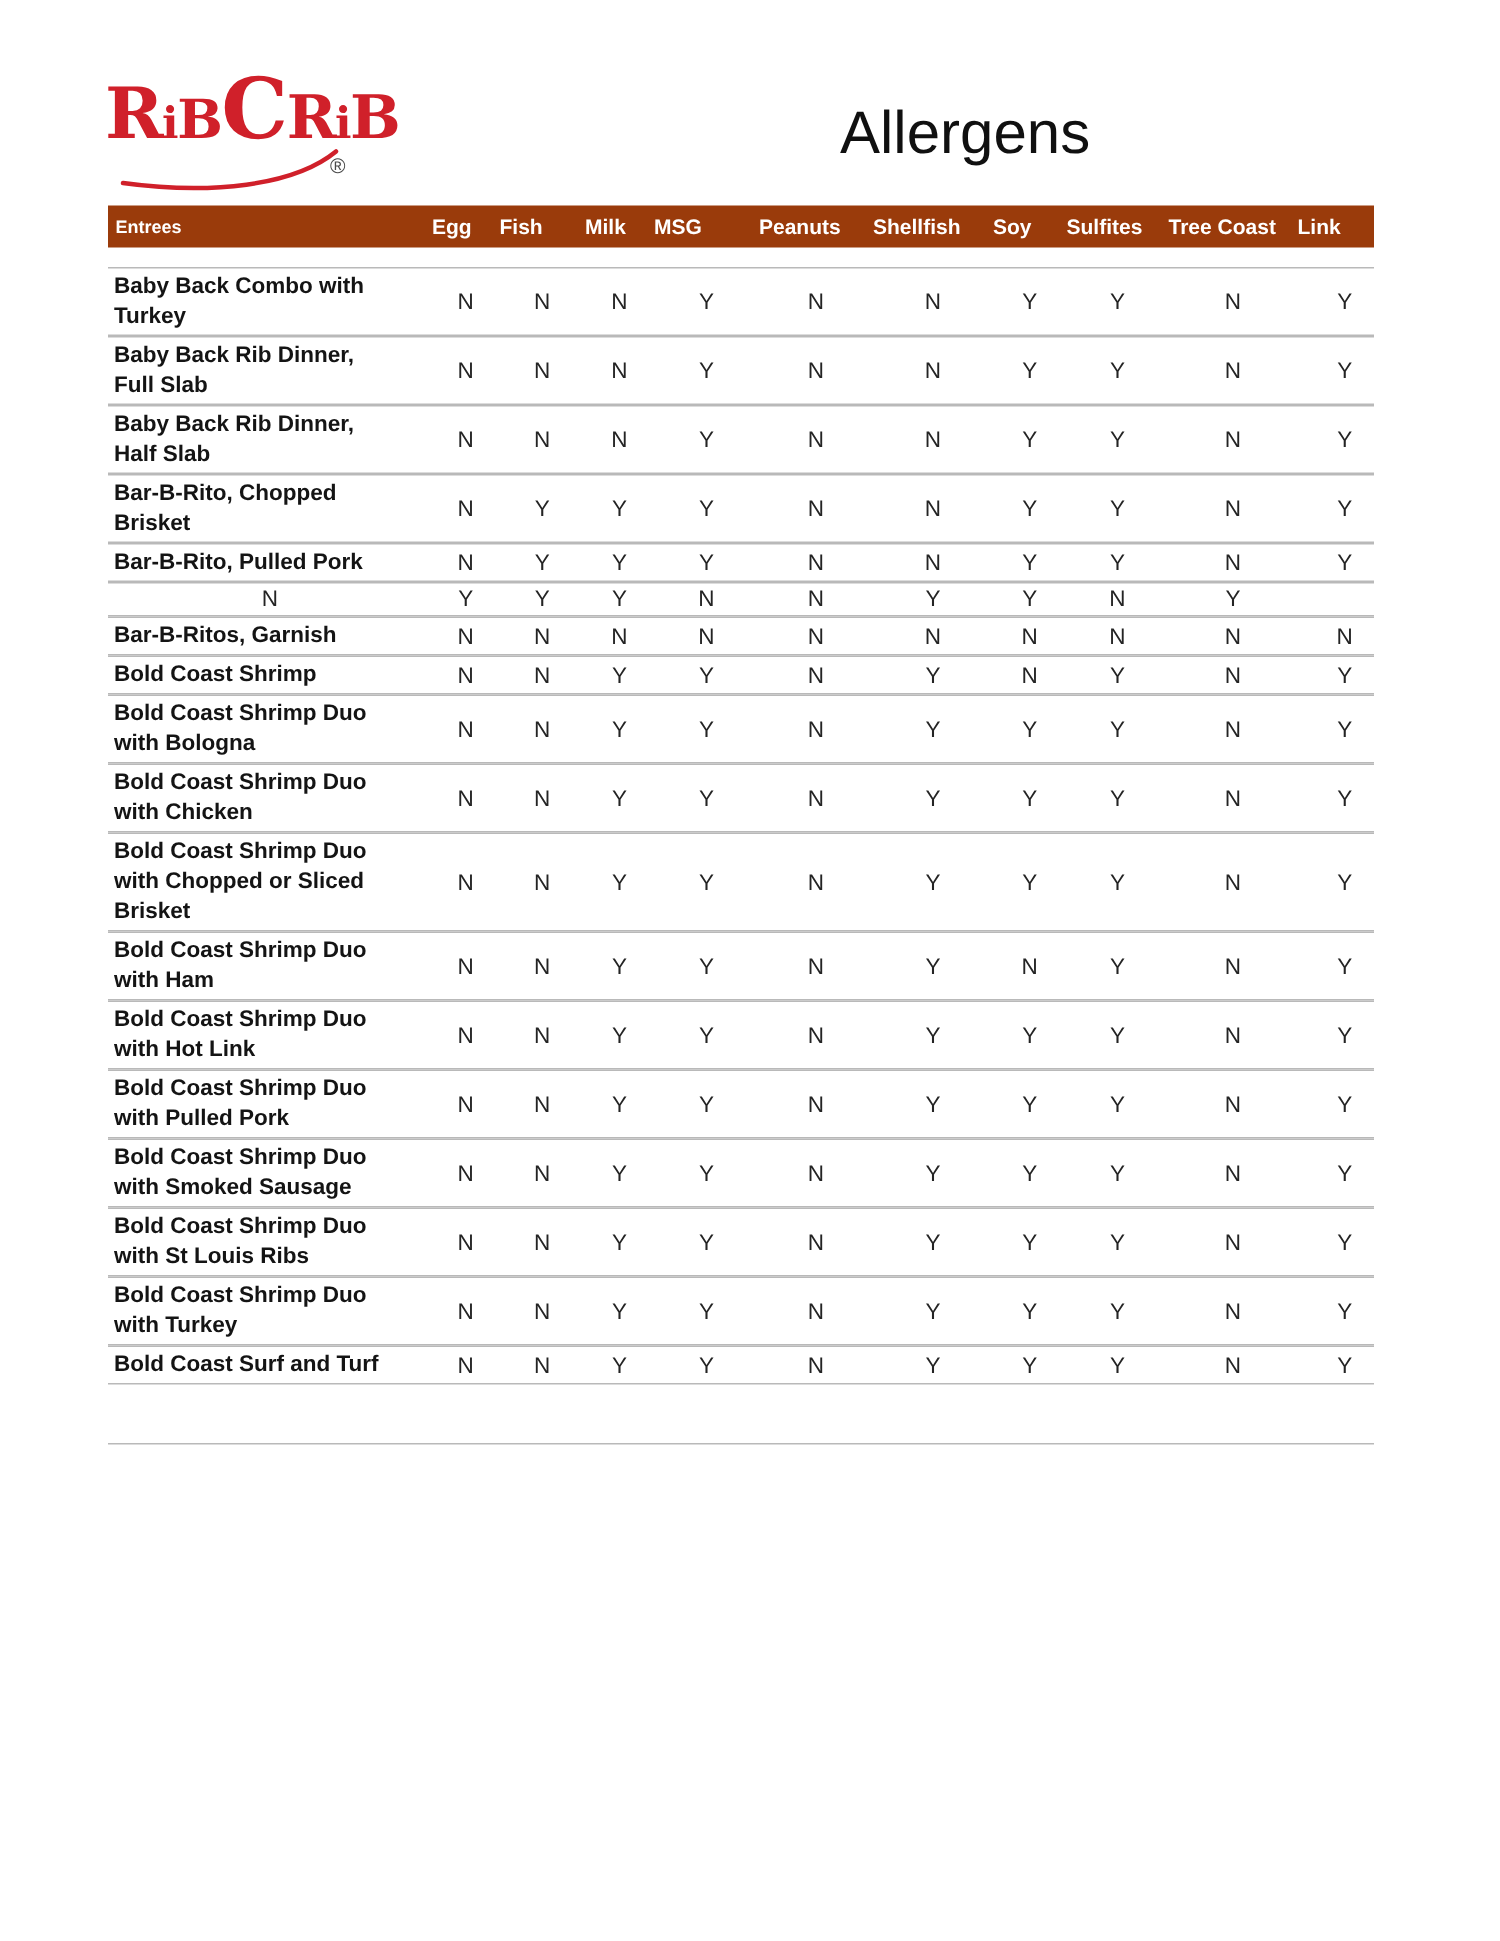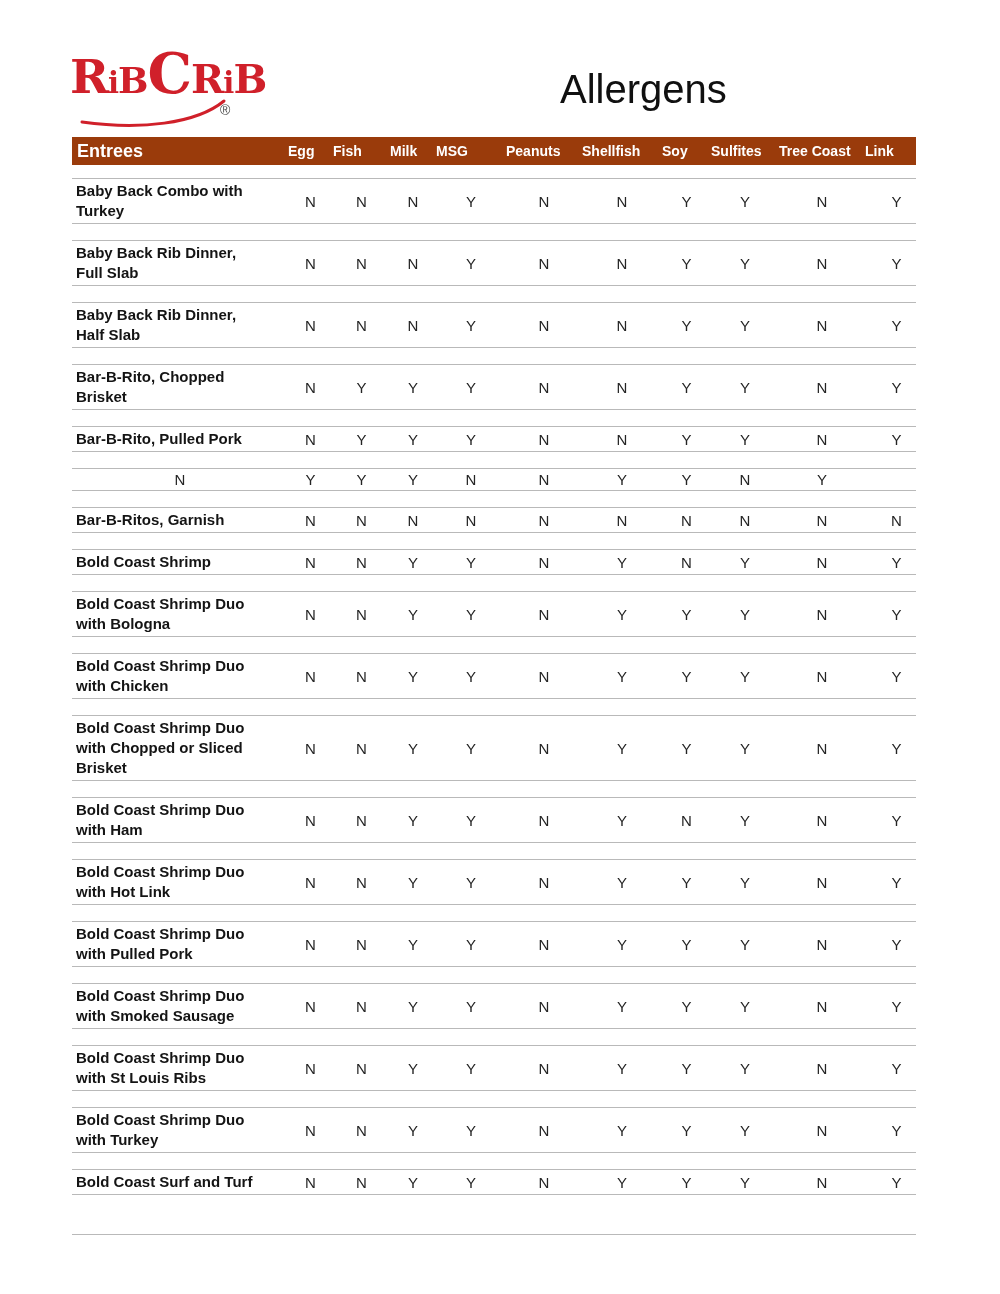--- a/index.html
+++ b/index.html
@@ -23,24 +23,24 @@
                 font-weight:400; color:#101010; font-family:"Liberation Sans", sans-serif; }
 
   
   .allergen-table { position:absolute; left:72px; top:137px; width:856px; }
   .grid { display:grid;
           grid-template-columns:216px 45px 57px 46px 70px 76px 80px 49px 68px 86px 63px;
           align-items:center; }
   .theader { background:#9a3b0b; height:28px; color:#ffffff; font-weight:bold; font-size:14px;
              margin-bottom:13px; }
   .hcell { text-align:left; white-space:nowrap; }
-  .hcell-entrees { text-align:left; font-size:18px; padding-left:5px; }
+  .hcell-entrees { text-align:left; font-size:12px; padding-left:5px; }
 
   .row { border-top:1px solid #b9b9b9; border-bottom:1px solid #b9b9b9;
-         padding:2px 0; margin-bottom:16px; }
+         padding:2px 0; }
   .name { font-weight:bold; font-size:15px; line-height:20px; color:#141414;
           white-space:pre-line; padding-left:4px; }
   .val { text-align:center; font-size:15px; color:#242424; }
 
   .trailing-rule { margin-top:39px; height:0; border-bottom:1px solid #b9b9b9; }
 </style>
 </head>
 <body>
 
 <div class="page">

